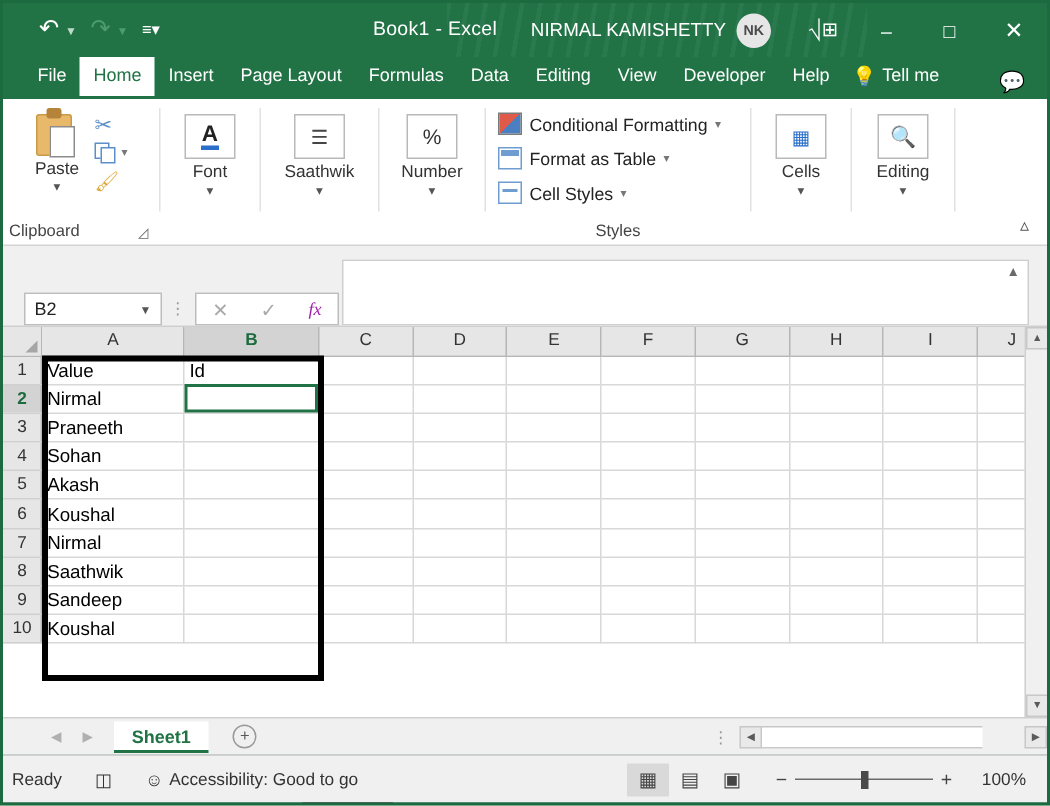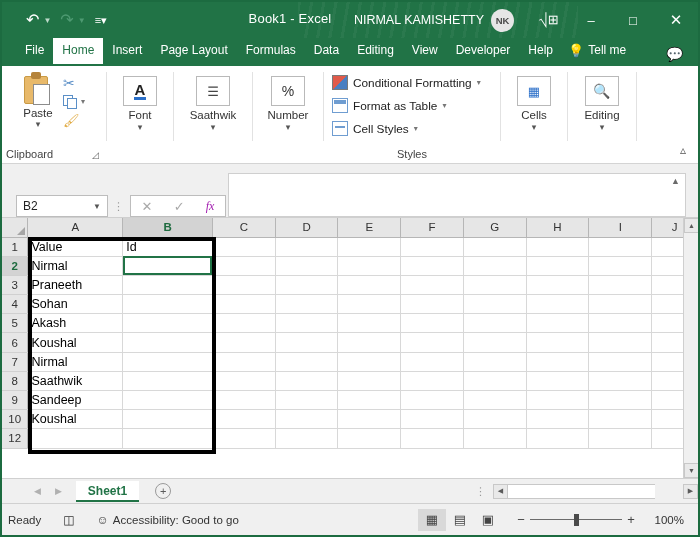--- a/index.html
+++ b/index.html
@@ -631,33 +631,20 @@
         <td class="cell"></td>
         <td class="cell"></td>
             <td class="cell"></td>
         <td class="cell"></td>
             <td class="cell"></td>
         <td class="cell"></td>
             <td class="cell"></td>
         <td class="cell"></td>
             <td class="cell"></td>
       </tr>
-      <tr>
-        <th class="rowh">12</th>
-        <td class="cell"></td>
-        <td class="cell"></td>
-        <td class="cell"></td>
-            <td class="cell"></td>
-        <td class="cell"></td>
-            <td class="cell"></td>
-        <td class="cell"></td>
-            <td class="cell"></td>
-        <td class="cell"></td>
-            <td class="cell"></td>
-      </tr>
     </tbody>
       </table>
 
     <div class="annot-box" style="left:26px; top:19px; width:188px; height:217px;"></div>
 
     <svg class="annot-arrow" style="left:190px; top:308px;" width="70" height="26" viewBox="0 0 70 26">
       <polygon points="0,13 26,2 26,8 70,8 70,19 26,19 26,24" fill="#000000"></polygon>
     </svg>
 
     <div class="vscroll">

